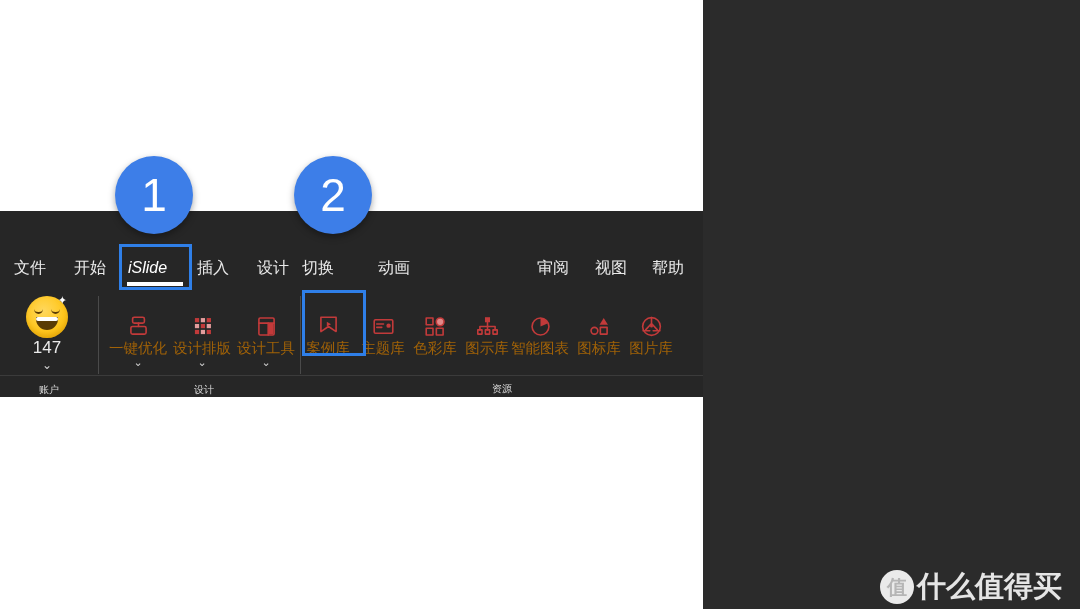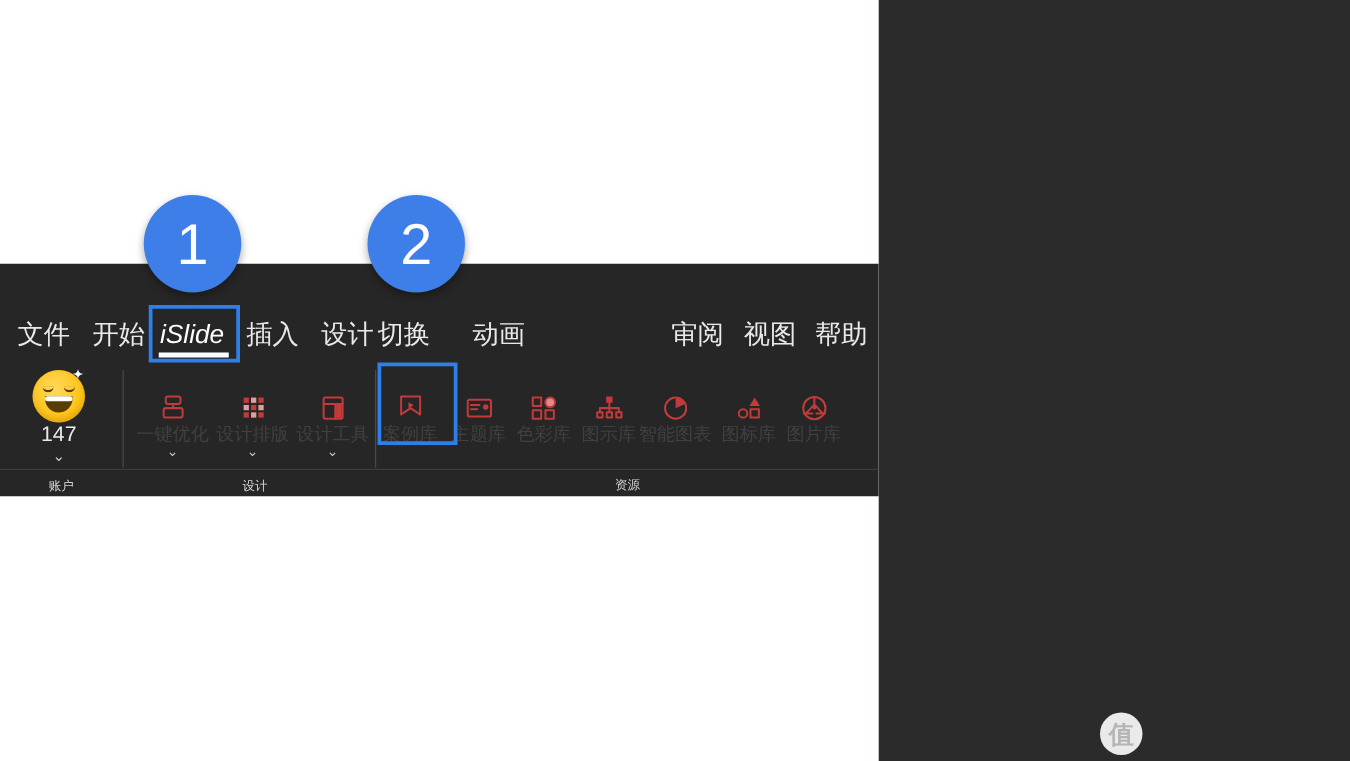--- a/index.html
+++ b/index.html
@@ -8,35 +8,35 @@
 
   #root { position:relative; width:1080px; height:609px; background:#ffffff; }
 
   
   .ppt-area { position:absolute; left:0; top:0; width:703px; height:609px; background:#ffffff; }
 
   .ribbon { position:absolute; left:0; top:211px; width:703px; height:186px; background:#262626; }
 
   
   .tabs { position:absolute; left:0; top:248px; width:703px; height:40px; }
-  .tab { position:absolute; top:0; height:40px; color:#e9e9e9; font-size:21px;
+  .tab { position:absolute; top:0; height:40px; color:#e9e9e9; font-size:16px;
          line-height:40px; white-space:nowrap; }
   .tab.active { color:#ffffff; font-weight:normal; font-style:italic; }
   .tab-hl { position:absolute; border:3px solid #2f7fe8; }
   .tab-underline { position:absolute; background:#ffffff; height:4px; }
 
   
   .grp-sep { position:absolute; width:1px; background:#4a4a4a; top:296px; height:78px; }
   .grp-label { position:absolute; color:#d8d8d8; font-size:10px; text-align:center;
                top:381px; height:18px; line-height:18px; }
   .ribbon-baseline { position:absolute; left:0; top:375px; width:703px; height:1px; background:#3b3b3b; }
 
   .rbtn { position:absolute; text-align:center; color:#dcdcdc; }
   .rbtn .ico { height:44px; display:flex; align-items:flex-end; justify-content:center; }
-  .rbtn .lbl { font-size:14.5px; line-height:17px; white-space:nowrap; color:#404040; }
+  .rbtn .lbl { font-size:14.5px; line-height:17px; white-space:nowrap; color:#a16207; }
   .rbtn .chev { font-size:11px; line-height:11px; color:#cfcfcf; }
 
   .case-hl { position:absolute; border:3px solid #2f7fe8; left:302px; top:290px; width:64px; height:66px; }
 
   
   .emoji { position:absolute; left:26px; top:296px; width:42px; height:42px; border-radius:50%;
            background:radial-gradient(circle at 42% 36%, #ffd85e 0%, #ffc71e 55%, #f0ae00 100%);
            box-shadow:inset 0 -3px 5px rgba(190,130,0,.35); }
   .emoji .eye { position:absolute; width:9px; height:5px; border-bottom:2.5px solid #5a3c05;
                 border-radius:50%/0 0 100% 100%; top:13px; }
@@ -233,15 +233,16 @@
 
   <div class="panel-left-edge"></div>
   <div class="panel">
 
     <div id="rail"></div>
 
   </div>
 
   <div class="watermark">
     <span class="wm-logo">值</span>
+    <span>什么值得买</span>
   </div>
 
 </div>
 
 </body></html>

